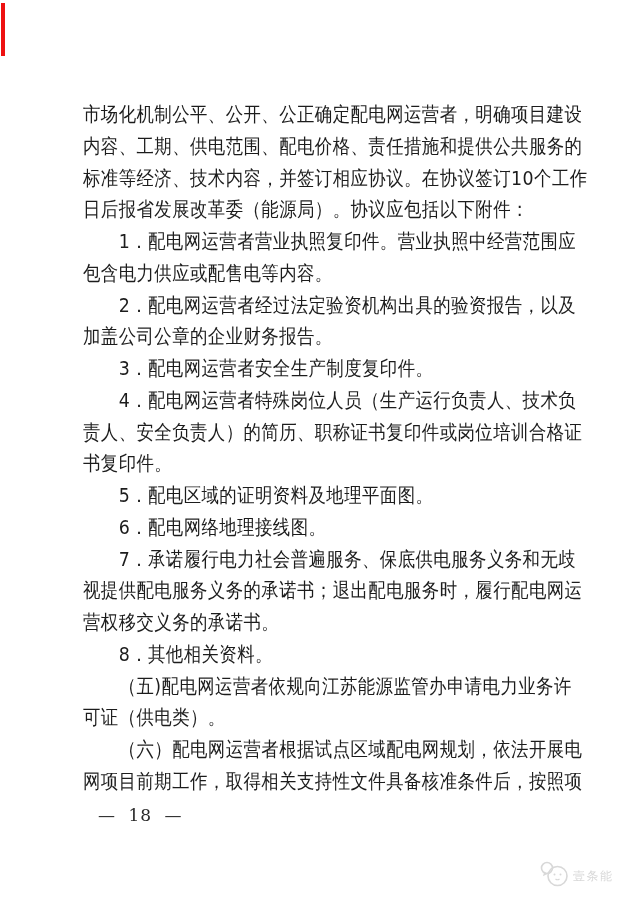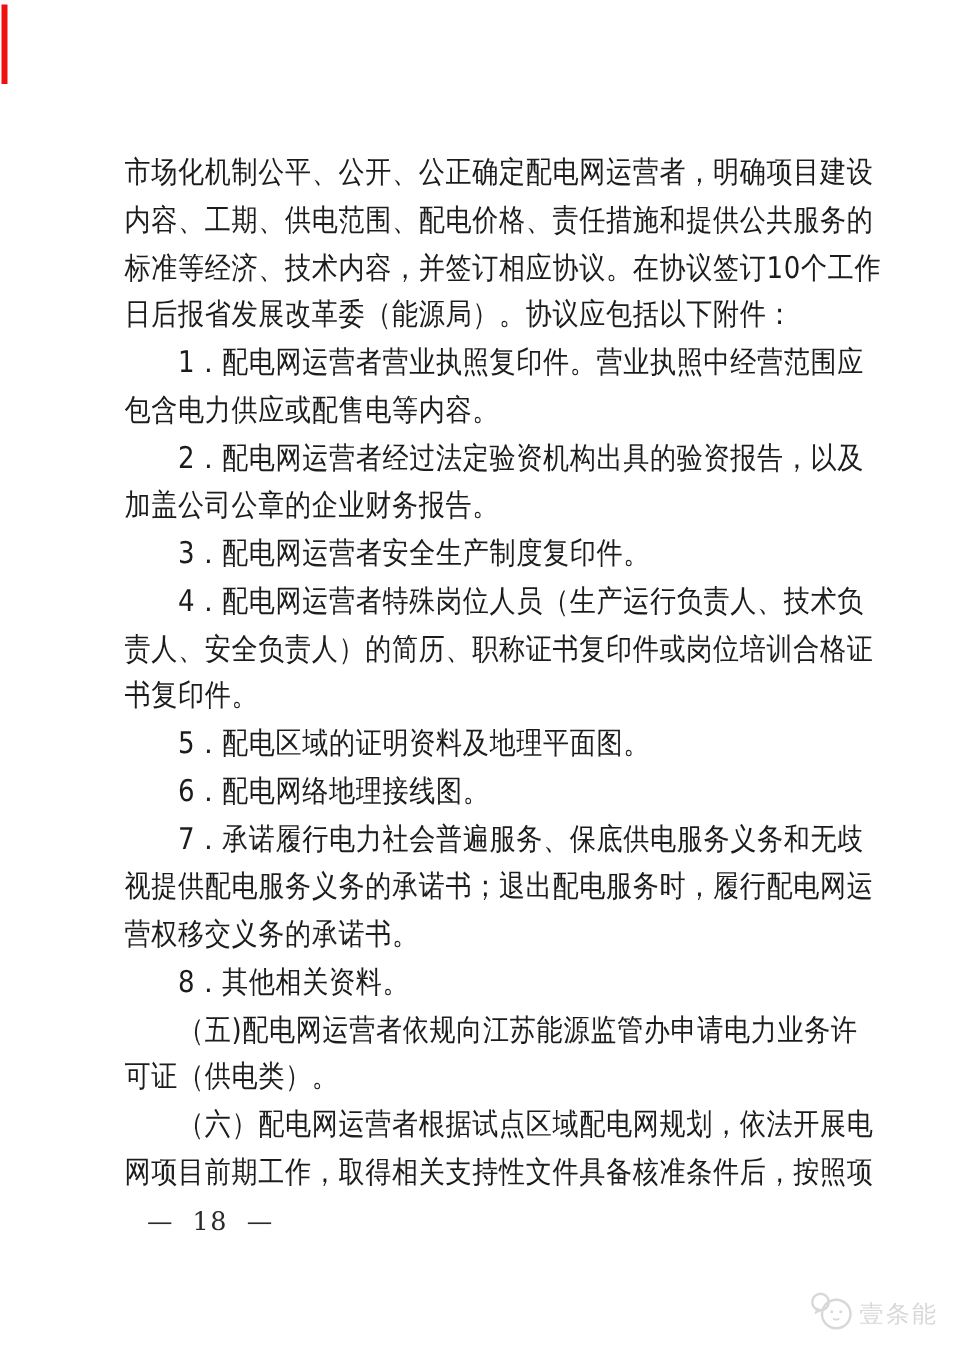--- a/index.html
+++ b/index.html
@@ -51,21 +51,21 @@
   .watermark {
     position: absolute;
     left: 540px;
     top: 858px;
     display: flex;
     align-items: center;
     gap: 3px;
   }
   .watermark .wm-text {
     color: #d8d8d8;
-    font-size: 16px;
+    font-size: 12px;
     letter-spacing: 1.5px;
     white-space: nowrap;
   }
 </style>
 </head>
 <body>
 
 <div class="page">
 
   <div class="accent-line"></div>

